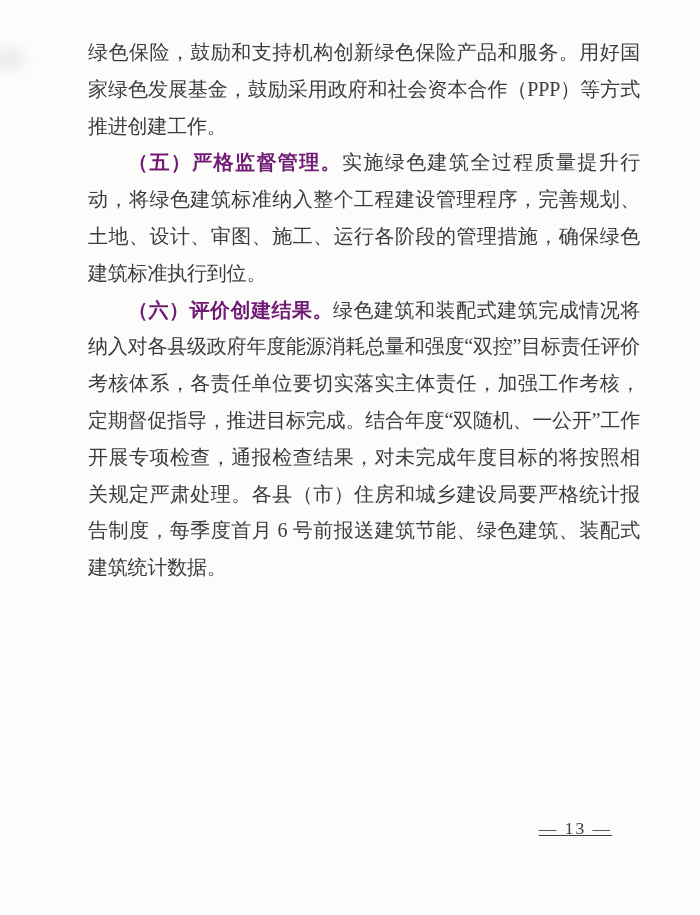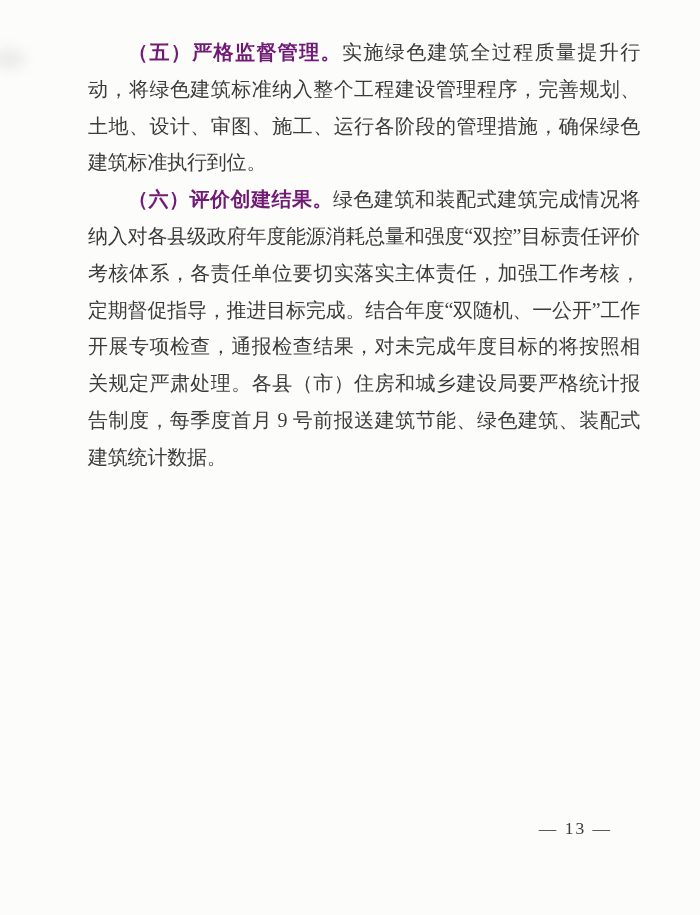--- a/index.html
+++ b/index.html
@@ -50,34 +50,36 @@
     font-weight: bold;
     color: #701a75;
   }
   .page-footer {
     position: absolute;
     top: 818px;
     right: 88px;
     font-size: 17.5px;
     letter-spacing: 2px;
     color: #3c3c3c;
+    text-decoration: underline;
   }
 </style>
 </head>
 <body>
 
 <div class="page">
 
   <div class="scan-smudge"></div>
 
   <div class="doc-body">
 
+    <p class="para no-indent"><span class="body-text">绿色保险，鼓励和支持机构创新绿色保险产品和服务。用好国家绿色发展基金，鼓励采用政府和社会资本合作（PPP）等方式推进创建工作。</span></p>
 
     <p class="para"><span class="lead">（五）严格监督管理。</span><span class="body-text">实施绿色建筑全过程质量提升行动，将绿色建筑标准纳入整个工程建设管理程序，完善规划、土地、设计、审图、施工、运行各阶段的管理措施，确保绿色建筑标准执行到位。</span></p>
 
-    <p class="para"><span class="lead">（六）评价创建结果。</span><span class="body-text">绿色建筑和装配式建筑完成情况将纳入对各县级政府年度能源消耗总量和强度“双控”目标责任评价考核体系，各责任单位要切实落实主体责任，加强工作考核，定期督促指导，推进目标完成。结合年度“双随机、一公开”工作开展专项检查，通报检查结果，对未完成年度目标的将按照相关规定严肃处理。各县（市）住房和城乡建设局要严格统计报告制度，每季度首月 9 号前报送建筑节能、绿色建筑、装配式建筑统计数据。</span></p>
+    <p class="para"><span class="lead">（六）评价创建结果。</span><span class="body-text">绿色建筑和装配式建筑完成情况将纳入对各县级政府年度能源消耗总量和强度“双控”目标责任评价考核体系，各责任单位要切实落实主体责任，加强工作考核，定期督促指导，推进目标完成。结合年度“双随机、一公开”工作开展专项检查，通报检查结果，对未完成年度目标的将按照相关规定严肃处理。各县（市）住房和城乡建设局要严格统计报告制度，每季度首月 6 号前报送建筑节能、绿色建筑、装配式建筑统计数据。</span></p>
 
 
   </div>
 
   <div class="page-footer"><span>— 13 —</span></div>
 
 </div>
 
 </body></html>

